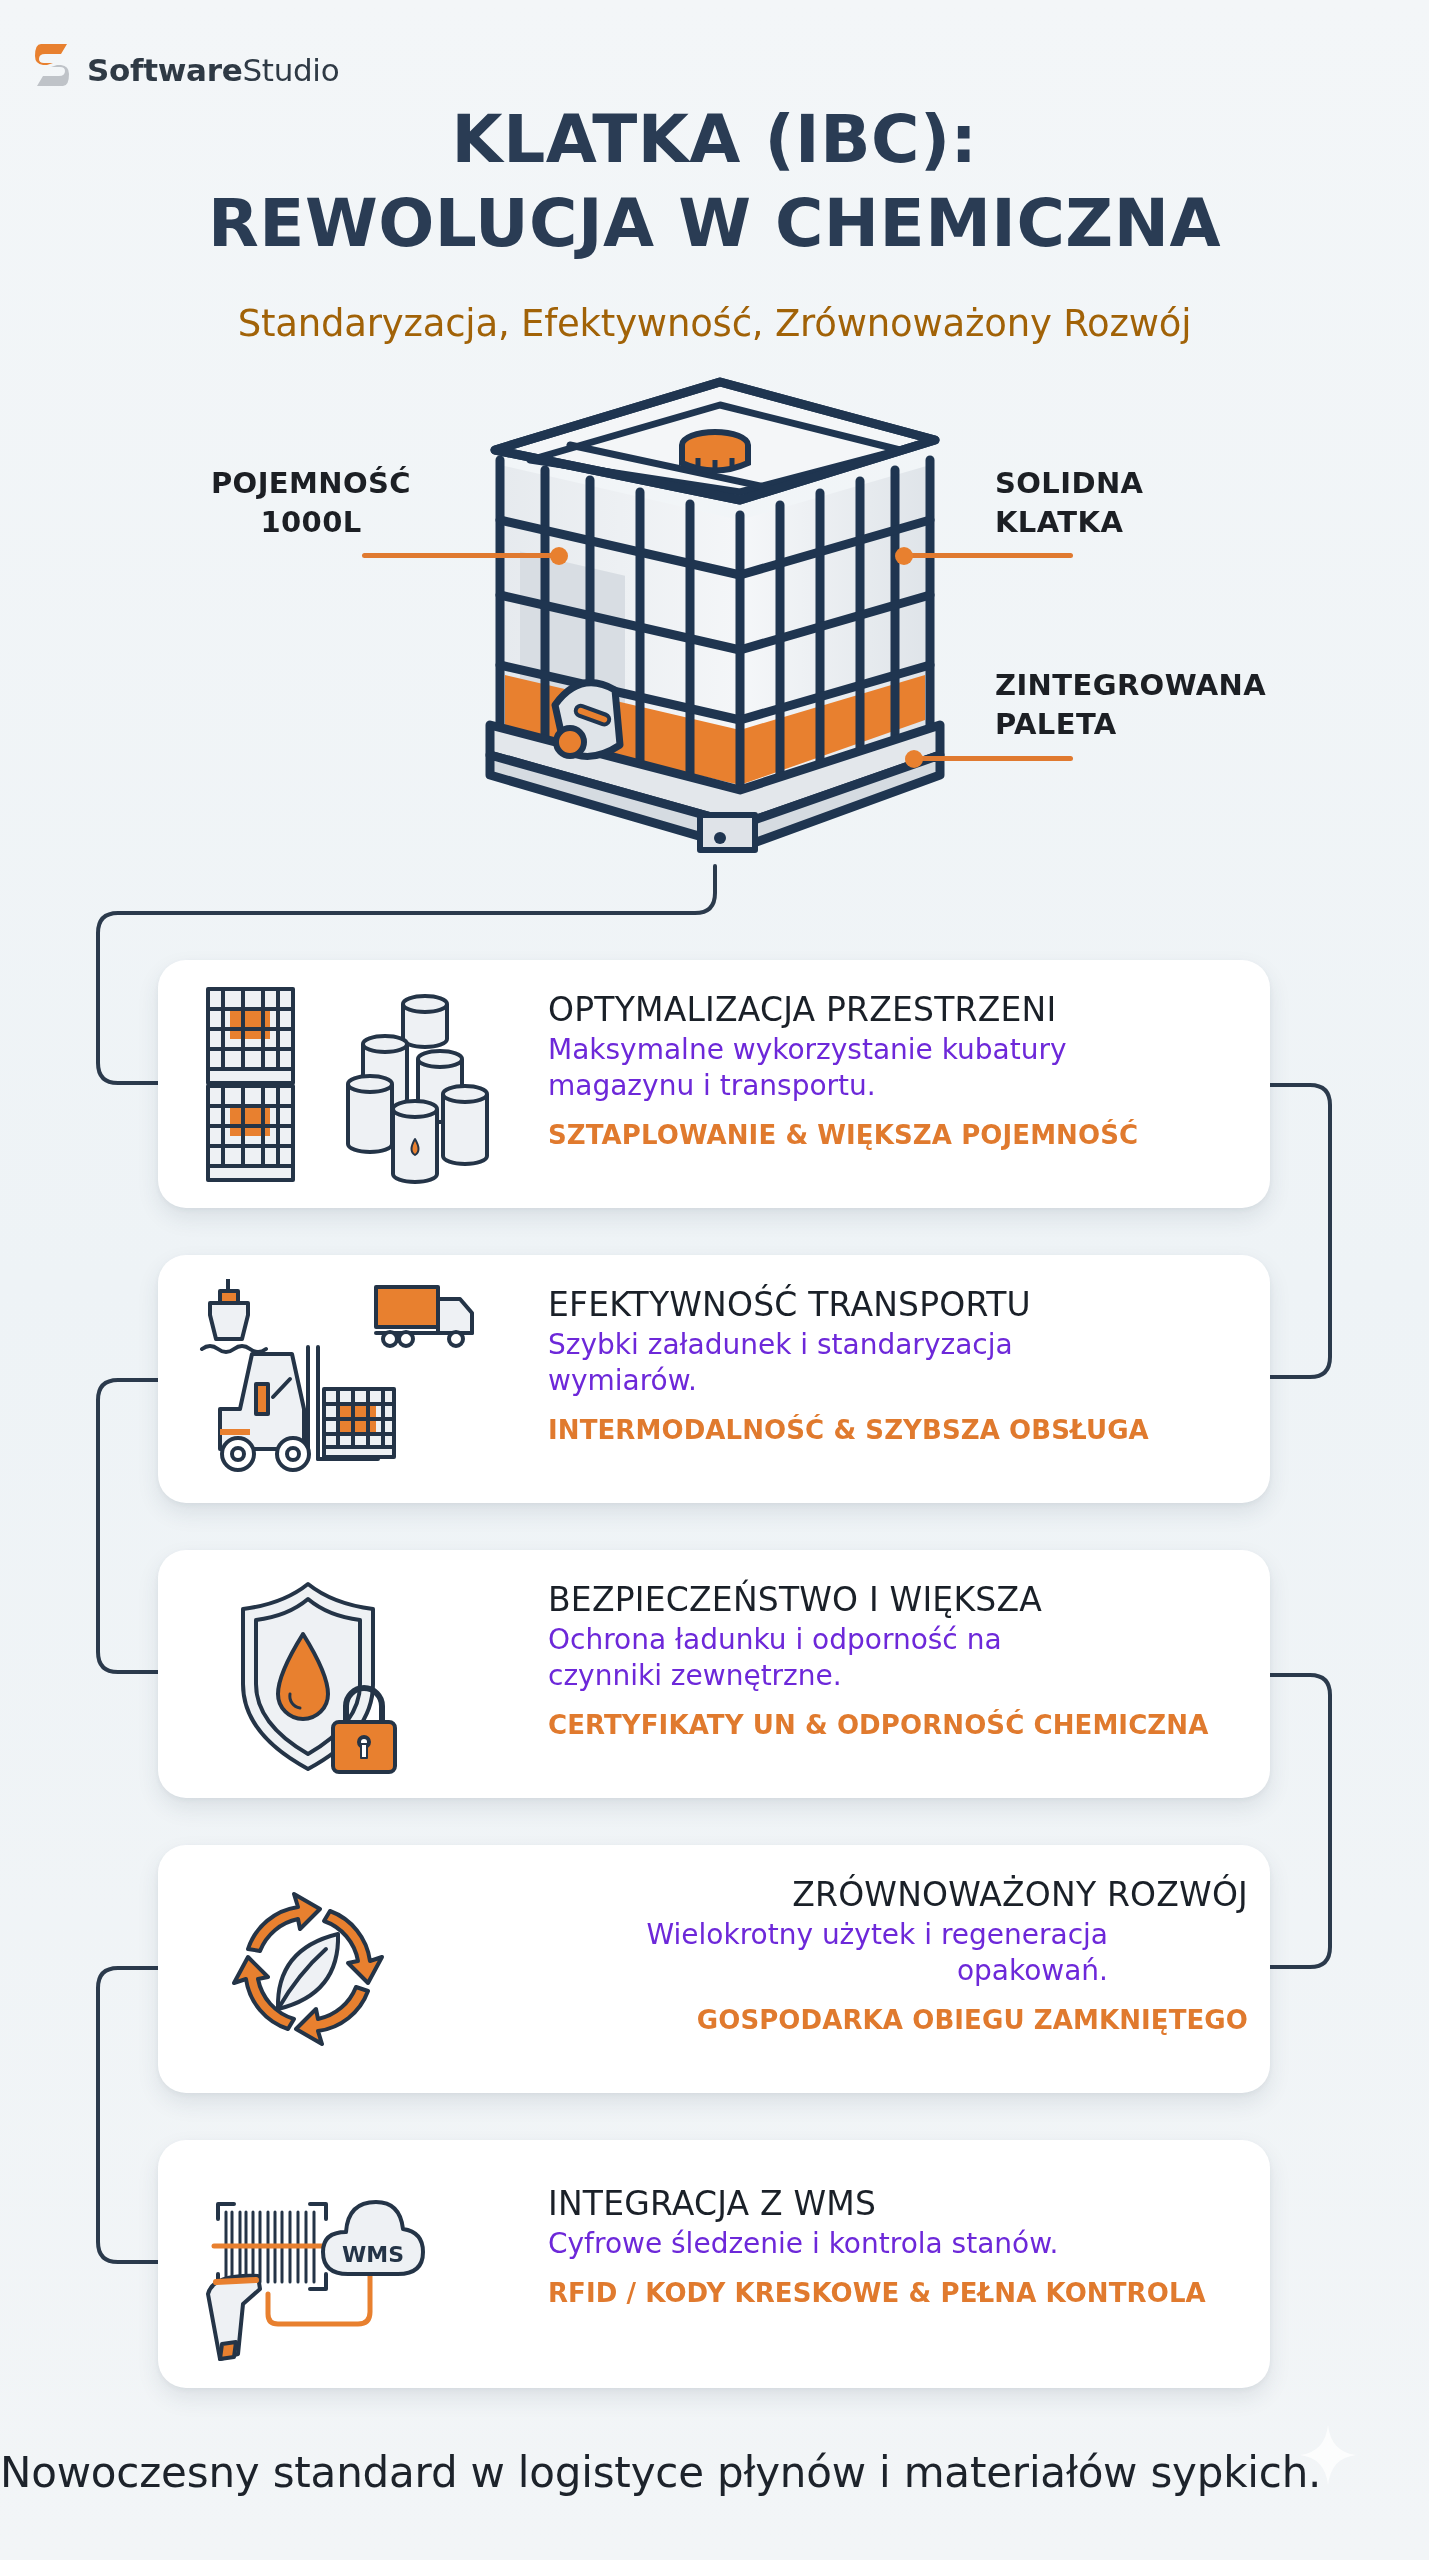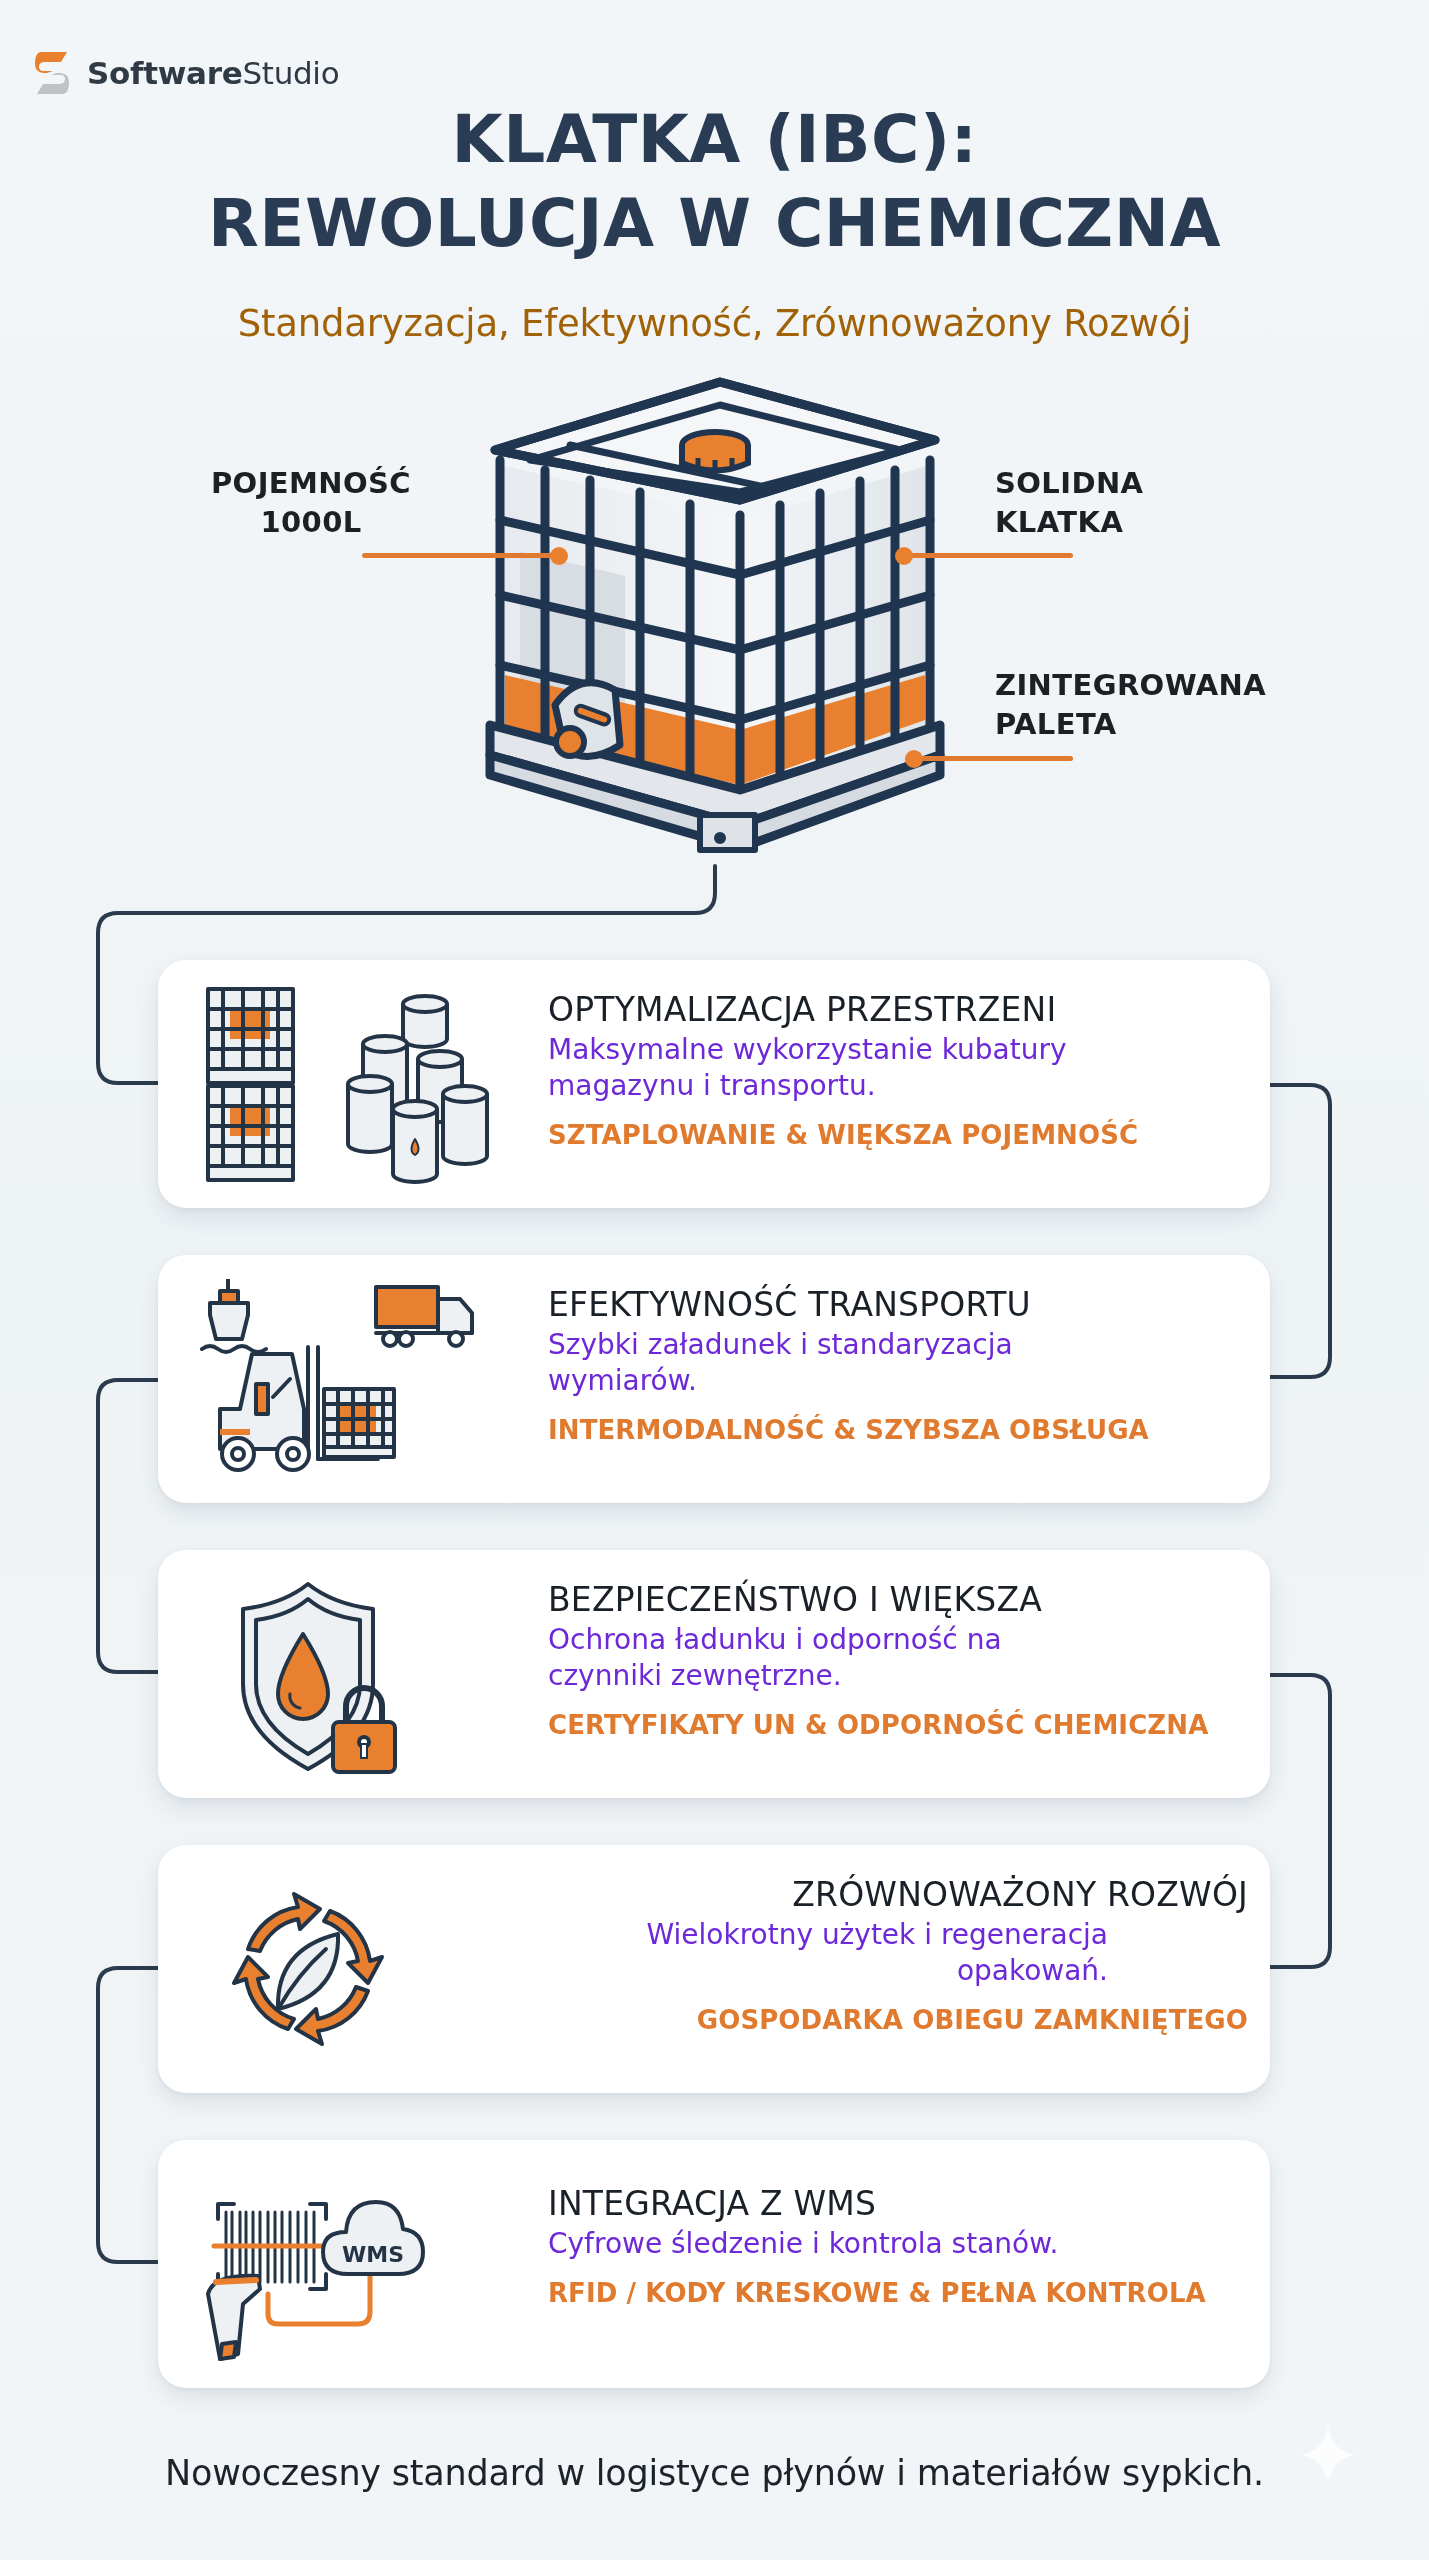--- a/index.html
+++ b/index.html
@@ -7,21 +7,21 @@
   body {
     position: relative;
     overflow: hidden;
     background: linear-gradient(180deg, #f3f6f8 0%, #eef3f6 50%, #f2f5f7 100%);
     font-family: "DejaVu Sans", "Liberation Sans", sans-serif;
     color: #1d2530;
   }
   .abs { position: absolute; }
 
   
-  .logo { left: 33px; top: 50px; display: flex; align-items: center; height: 46px; }
+  .logo { left: 33px; top: 42px; display: flex; align-items: flex-end; height: 46px; }
   .logo-icon { width: 38px; height: 46px; margin-right: 16px; }
   .logo-text { font-size: 31px; letter-spacing: -0.3px; color: #2f3a45; white-space: nowrap; }
   .logo-text .b { font-weight: bold; }
   .logo-text .r { font-weight: normal; }
 
   
   .title {
     left: 0; width: 1429px; top: 98px; text-align: center;
     font-family: "DejaVu Sans", sans-serif; font-weight: bold;
     font-size: 66px; line-height: 84px; color: #2a3c54; letter-spacing: 0.5px;
@@ -56,22 +56,22 @@
   }
   .card-desc {
     font-size: 28px; line-height: 36px; color: #6d28d9; width: 560px;
   }
   .card-tag {
     margin-top: 14px; font-weight: bold; font-size: 26px; line-height: 34px; color: #e07a2e;
     letter-spacing: 0.1px; white-space: nowrap;
   }
 
   .footer {
-    left: 0; width: 1429px; top: 2450px; text-align: center;
-    font-size: 35px; line-height: 46px; color: #1d232b; letter-spacing: -0.2px;
+    left: 0; width: 1429px; top: 2450px; text-align: left;
+    font-size: 42px; line-height: 46px; color: #1d232b; letter-spacing: -0.2px;
   }
   .sparkle { left: 1300px; top: 2425px; width: 56px; height: 60px; opacity: 0.9; }
 </style>
 </head>
 <body>
 
 <div class="abs logo">
   <svg class="logo-icon" viewBox="0 0 38 46">
     <path d="M8 2 H34 L28 12 H12 Q6 12 6 17 Q6 21 11 21 H20 L14 23 H10 Q2 22 2 14 Q2 2 8 2 Z" fill="#e8802f"></path>
     <path d="M30 44 H4 L10 34 H26 Q32 34 32 29 Q32 25 27 25 H18 L24 23 H28 Q36 24 36 32 Q36 44 30 44 Z" fill="#bfc3c8"></path>

